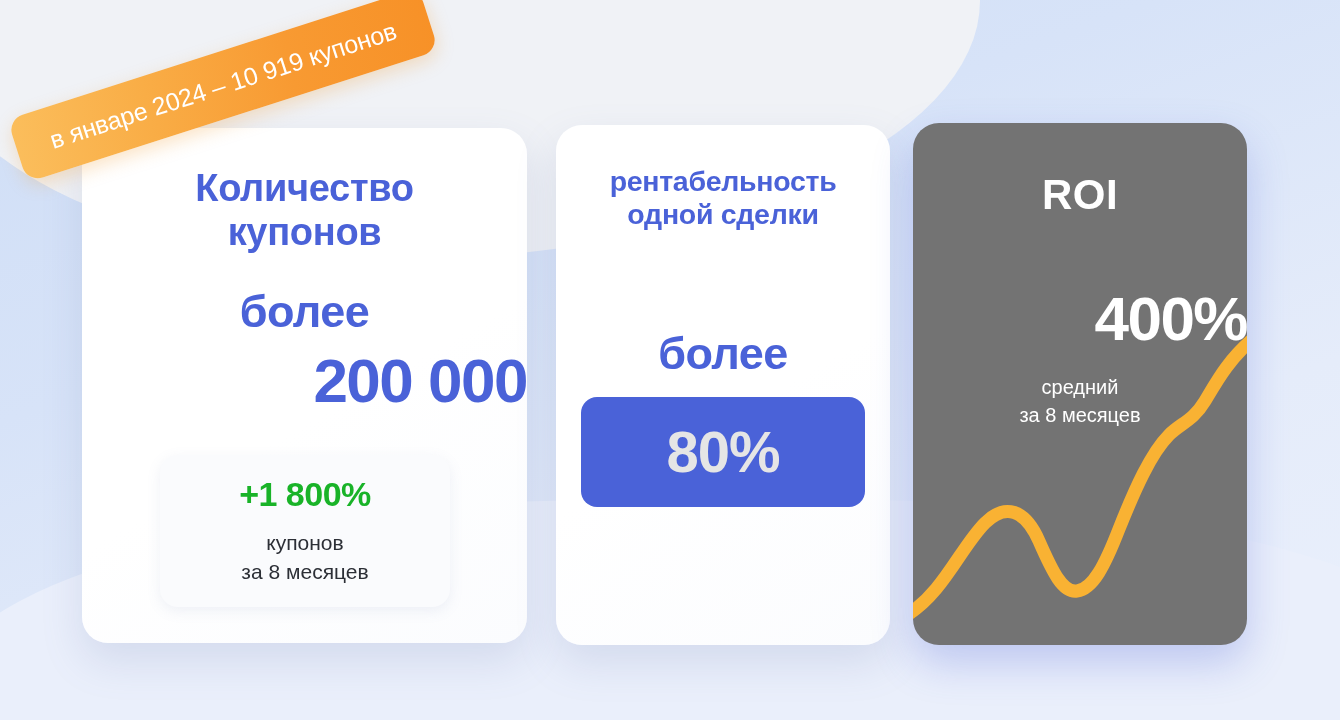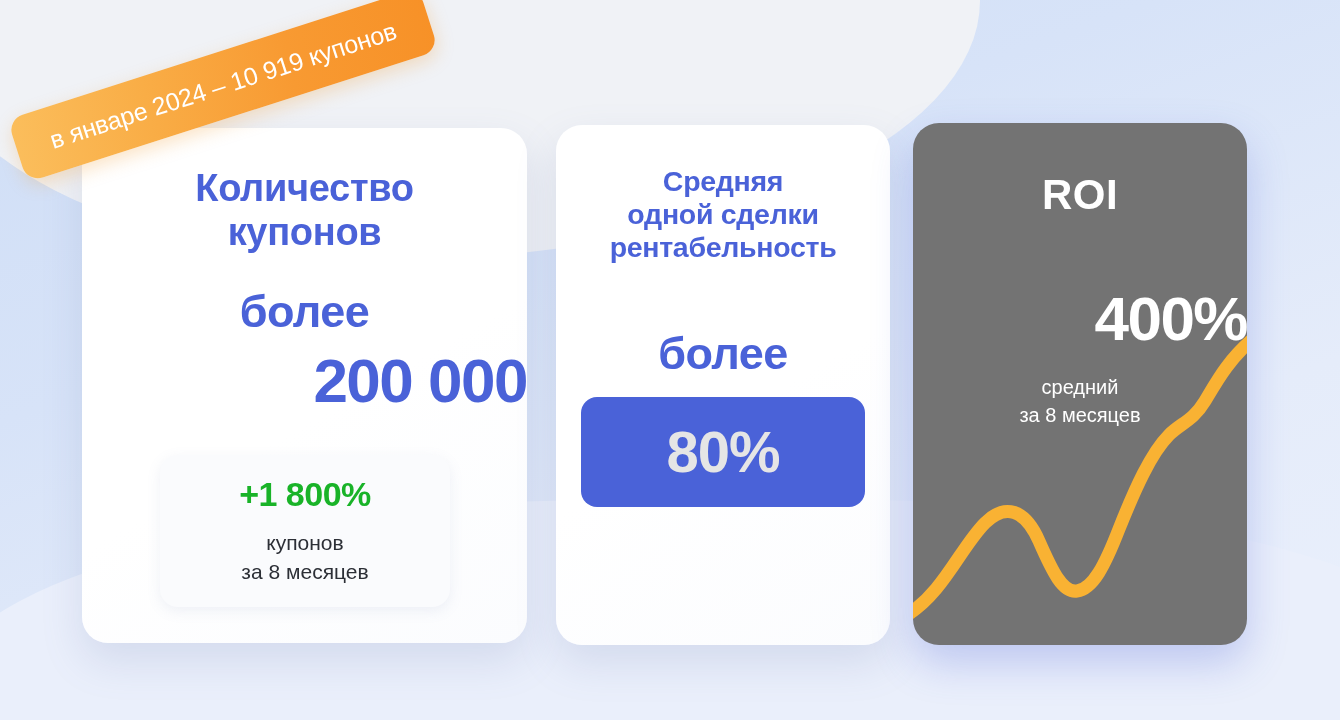--- a/index.html
+++ b/index.html
@@ -230,23 +230,22 @@
         <div>купонов</div>
         <div>за 8 месяцев</div>
       </div>
     </div>
 
   </div>
 
   <div class="card card-light" id="card-margin">
 
     <div class="card-title" id="margin-title">
-      <div>Средняя</div>
+      <div>рентабельность</div>
       <div>одной сделки</div>
-      <div>рентабельность</div>
     </div>
 
     <div class="pre-label" id="margin-more">более</div>
 
     <div id="margin-badge">
       <span id="margin-badge-value">80%</span>
     </div>
 
   </div>
 

